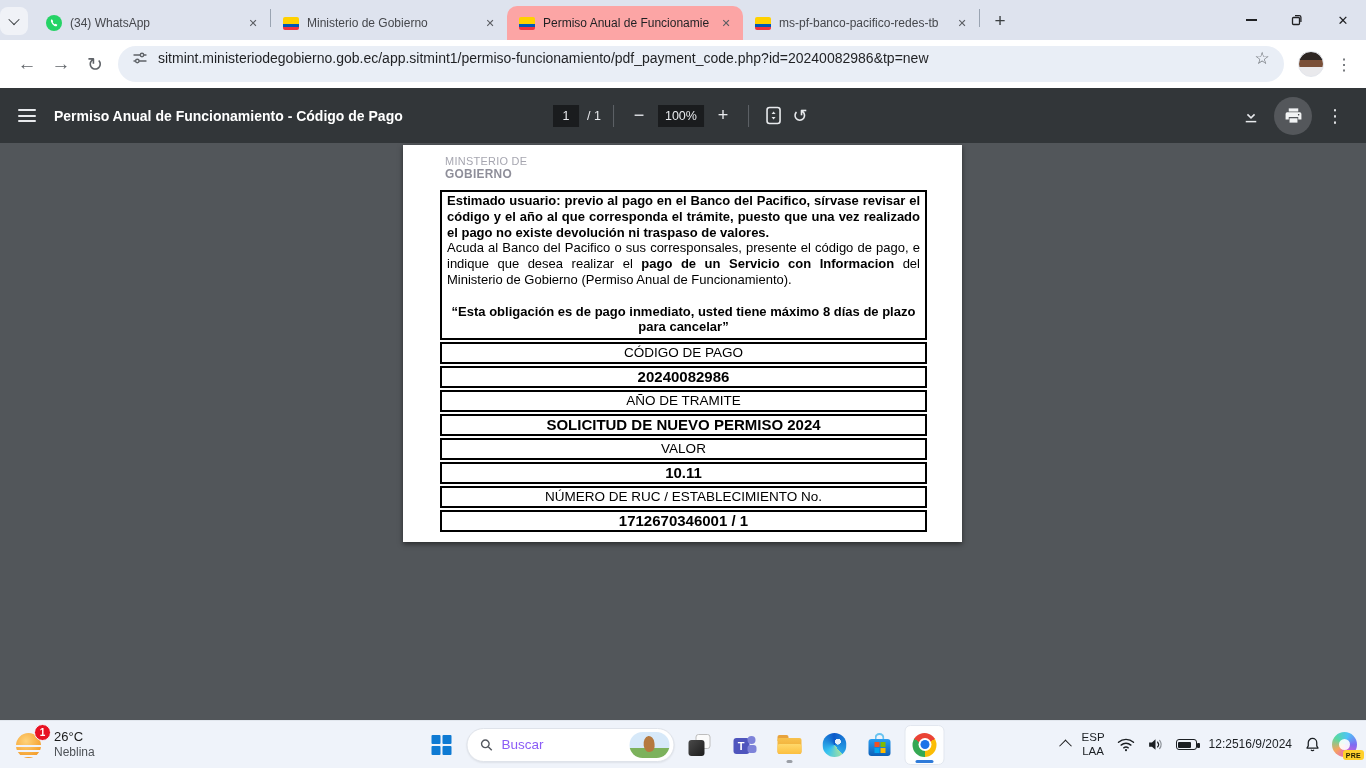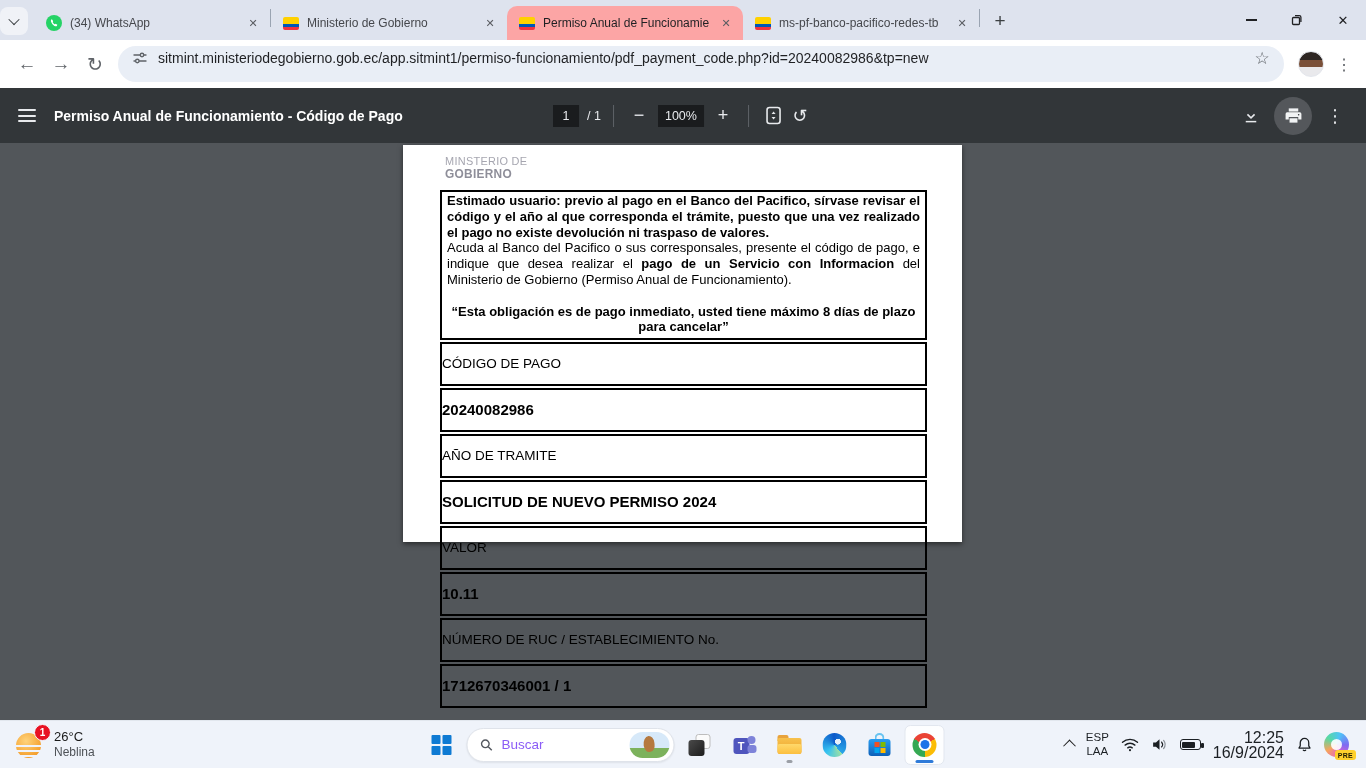--- a/index.html
+++ b/index.html
@@ -48,21 +48,21 @@
   #viewer { position:absolute; top:143px; bottom:48px; left:0; right:0; background:#52565a; }
   #pdf-page { position:absolute; left:403px; top:2px; width:559px; height:397px; background:#ffffff; box-shadow:0 2px 5px rgba(0,0,0,.5); }
   .gov-logo { position:absolute; left:42px; top:10px; transform:scaleX(.95); transform-origin:left; }
   .logo-l1 { font-size:11.5px; color:#a6a6b0; letter-spacing:.3px; }
   .logo-l2 { font-size:12.5px; font-weight:700; color:#8e8e99; letter-spacing:.3px; }
   .doc-content { position:absolute; left:37px; top:45px; width:487px; color:#000; }
   .doc-box { border:2px solid #000; padding:1px 5px 3px; font-size:13px; line-height:15.8px; text-align:justify; }
   .b { font-weight:700; }
   .spacer { height:15.8px; }
   .center-quote { text-align:center; font-weight:700; }
-  .t-row { border:2px solid #000; margin-top:2px; padding:12px 0; line-height:16px; }
+  .t-row { border:2px solid #000; margin-top:2px; text-align:center; padding:1px 0; line-height:16px; }
   .t-label { font-size:13.5px; }
   .t-value { font-size:15px; font-weight:700; }
 
   
   #taskbar { position:absolute; bottom:0; left:0; right:0; height:48px; background:#eff3fa; border-top:1px solid #e2e7ee; }
   .weather { position:absolute; left:6px; top:0; height:100%; display:flex; align-items:center; gap:10px; padding:0 8px; }
   .w-icon { position:relative; width:30px; height:30px; }
   .w-sun { position:absolute; left:2px; top:3px; width:25px; height:25px; border-radius:50%; background:radial-gradient(circle at 40% 32%,#ffd37a,#f08c12); }
   .w-gap { position:absolute; left:-1px; height:2.5px; border-radius:2px; background:#eff3fa; }
   .w-badge { position:absolute; top:-6px; right:-7px; min-width:17px; height:17px; border-radius:50%; background:#e81123; color:#fff; font-size:10px; font-weight:700; display:flex; align-items:center; justify-content:center; border:1.5px solid #f6f8fc; }
@@ -92,28 +92,28 @@
   .store { position:relative; width:22px; height:23px; }
   .store-handle { position:absolute; top:0; left:50%; transform:translateX(-50%); width:10px; height:7px; border:2px solid #67c3f0; border-bottom:none; border-radius:5px 5px 0 0; }
   .store-body { position:absolute; bottom:0; left:0; width:22px; height:17px; background:linear-gradient(180deg,#2a9df0,#0b5fb8); border-radius:3px; display:grid; grid-template-columns:5px 5px; grid-template-rows:5px 5px; gap:1px; align-content:center; justify-content:center; }
   .store-body div:nth-child(1){background:#f25022;} .store-body div:nth-child(2){background:#7fba00;}
   .store-body div:nth-child(3){background:#00a4ef;} .store-body div:nth-child(4){background:#ffb900;}
   .chrome-slot { background:rgba(255,255,255,.85); border:1px solid #e2e7ef; }
   .chrome { position:relative; width:24px; height:24px; border-radius:50%; background:conic-gradient(from -60deg, #ea4335 0 120deg, #fbbc05 120deg 240deg, #34a853 240deg 360deg); }
   .chrome::before { content:""; position:absolute; inset:5.5px; background:#fff; border-radius:50%; }
   .chrome::after { content:""; position:absolute; inset:7.5px; background:#1a73e8; border-radius:50%; }
   .chrome-ind { position:absolute; bottom:1px; left:50%; transform:translateX(-50%); width:18px; height:3px; border-radius:2px; background:#2f7bd9; }
-  .tb-right-tray { position:absolute; right:12px; top:0; height:100%; display:flex; align-items:center; }
+  .tb-right-tray { position:absolute; right:4px; top:0; height:100%; display:flex; align-items:center; }
   .tray-item { display:flex; align-items:center; justify-content:center; padding:0 6px; height:40px; border-radius:4px; color:#1b1f23; }
   .chev-up { width:9px; height:9px; border-top:1.8px solid #1c1c1c; border-right:1.8px solid #1c1c1c; transform:rotate(-45deg) translate(-1px,1px); }
   .lang-col { display:flex; flex-direction:column; align-items:center; font-size:11.5px; line-height:13.5px; }
   .battery { position:relative; width:21px; height:11px; border:1.2px solid #1b1f23; border-radius:3px; }
   .battery::before { content:""; position:absolute; left:1.5px; top:1.5px; bottom:1.5px; width:13px; background:#1b1f23; border-radius:1px; }
   .battery::after { content:""; position:absolute; right:-4px; top:2.5px; width:2.5px; height:5px; background:#1b1f23; border-radius:1px; }
-  .dt-col { display:flex; flex-direction:column; align-items:flex-end; font-size:16px; line-height:15px; }
+  .dt-col { display:flex; flex-direction:row; align-items:flex-end; font-size:12px; line-height:15px; }
   .copilot { position:relative; width:25px; height:25px; margin:0 5px; }
   .copilot-orb { width:25px; height:25px; border-radius:50%; background:conic-gradient(from 20deg,#4fc3f7,#7e6bf2,#e05fd0,#f7a35c,#57d9a3,#4fc3f7); }
   .copilot-orb::before { content:""; position:absolute; inset:7px; background:rgba(255,255,255,.9); border-radius:50%; }
   .pre-badge { position:absolute; right:-7px; bottom:-3px; background:#ffd02c; color:#221c00; font-size:7px; font-weight:700; padding:1.5px 3px; border-radius:3px; letter-spacing:.3px; }
 </style>
 </head>
 <body>
 
 <div id="tabstrip">
   <div class="tab-search-btn">

